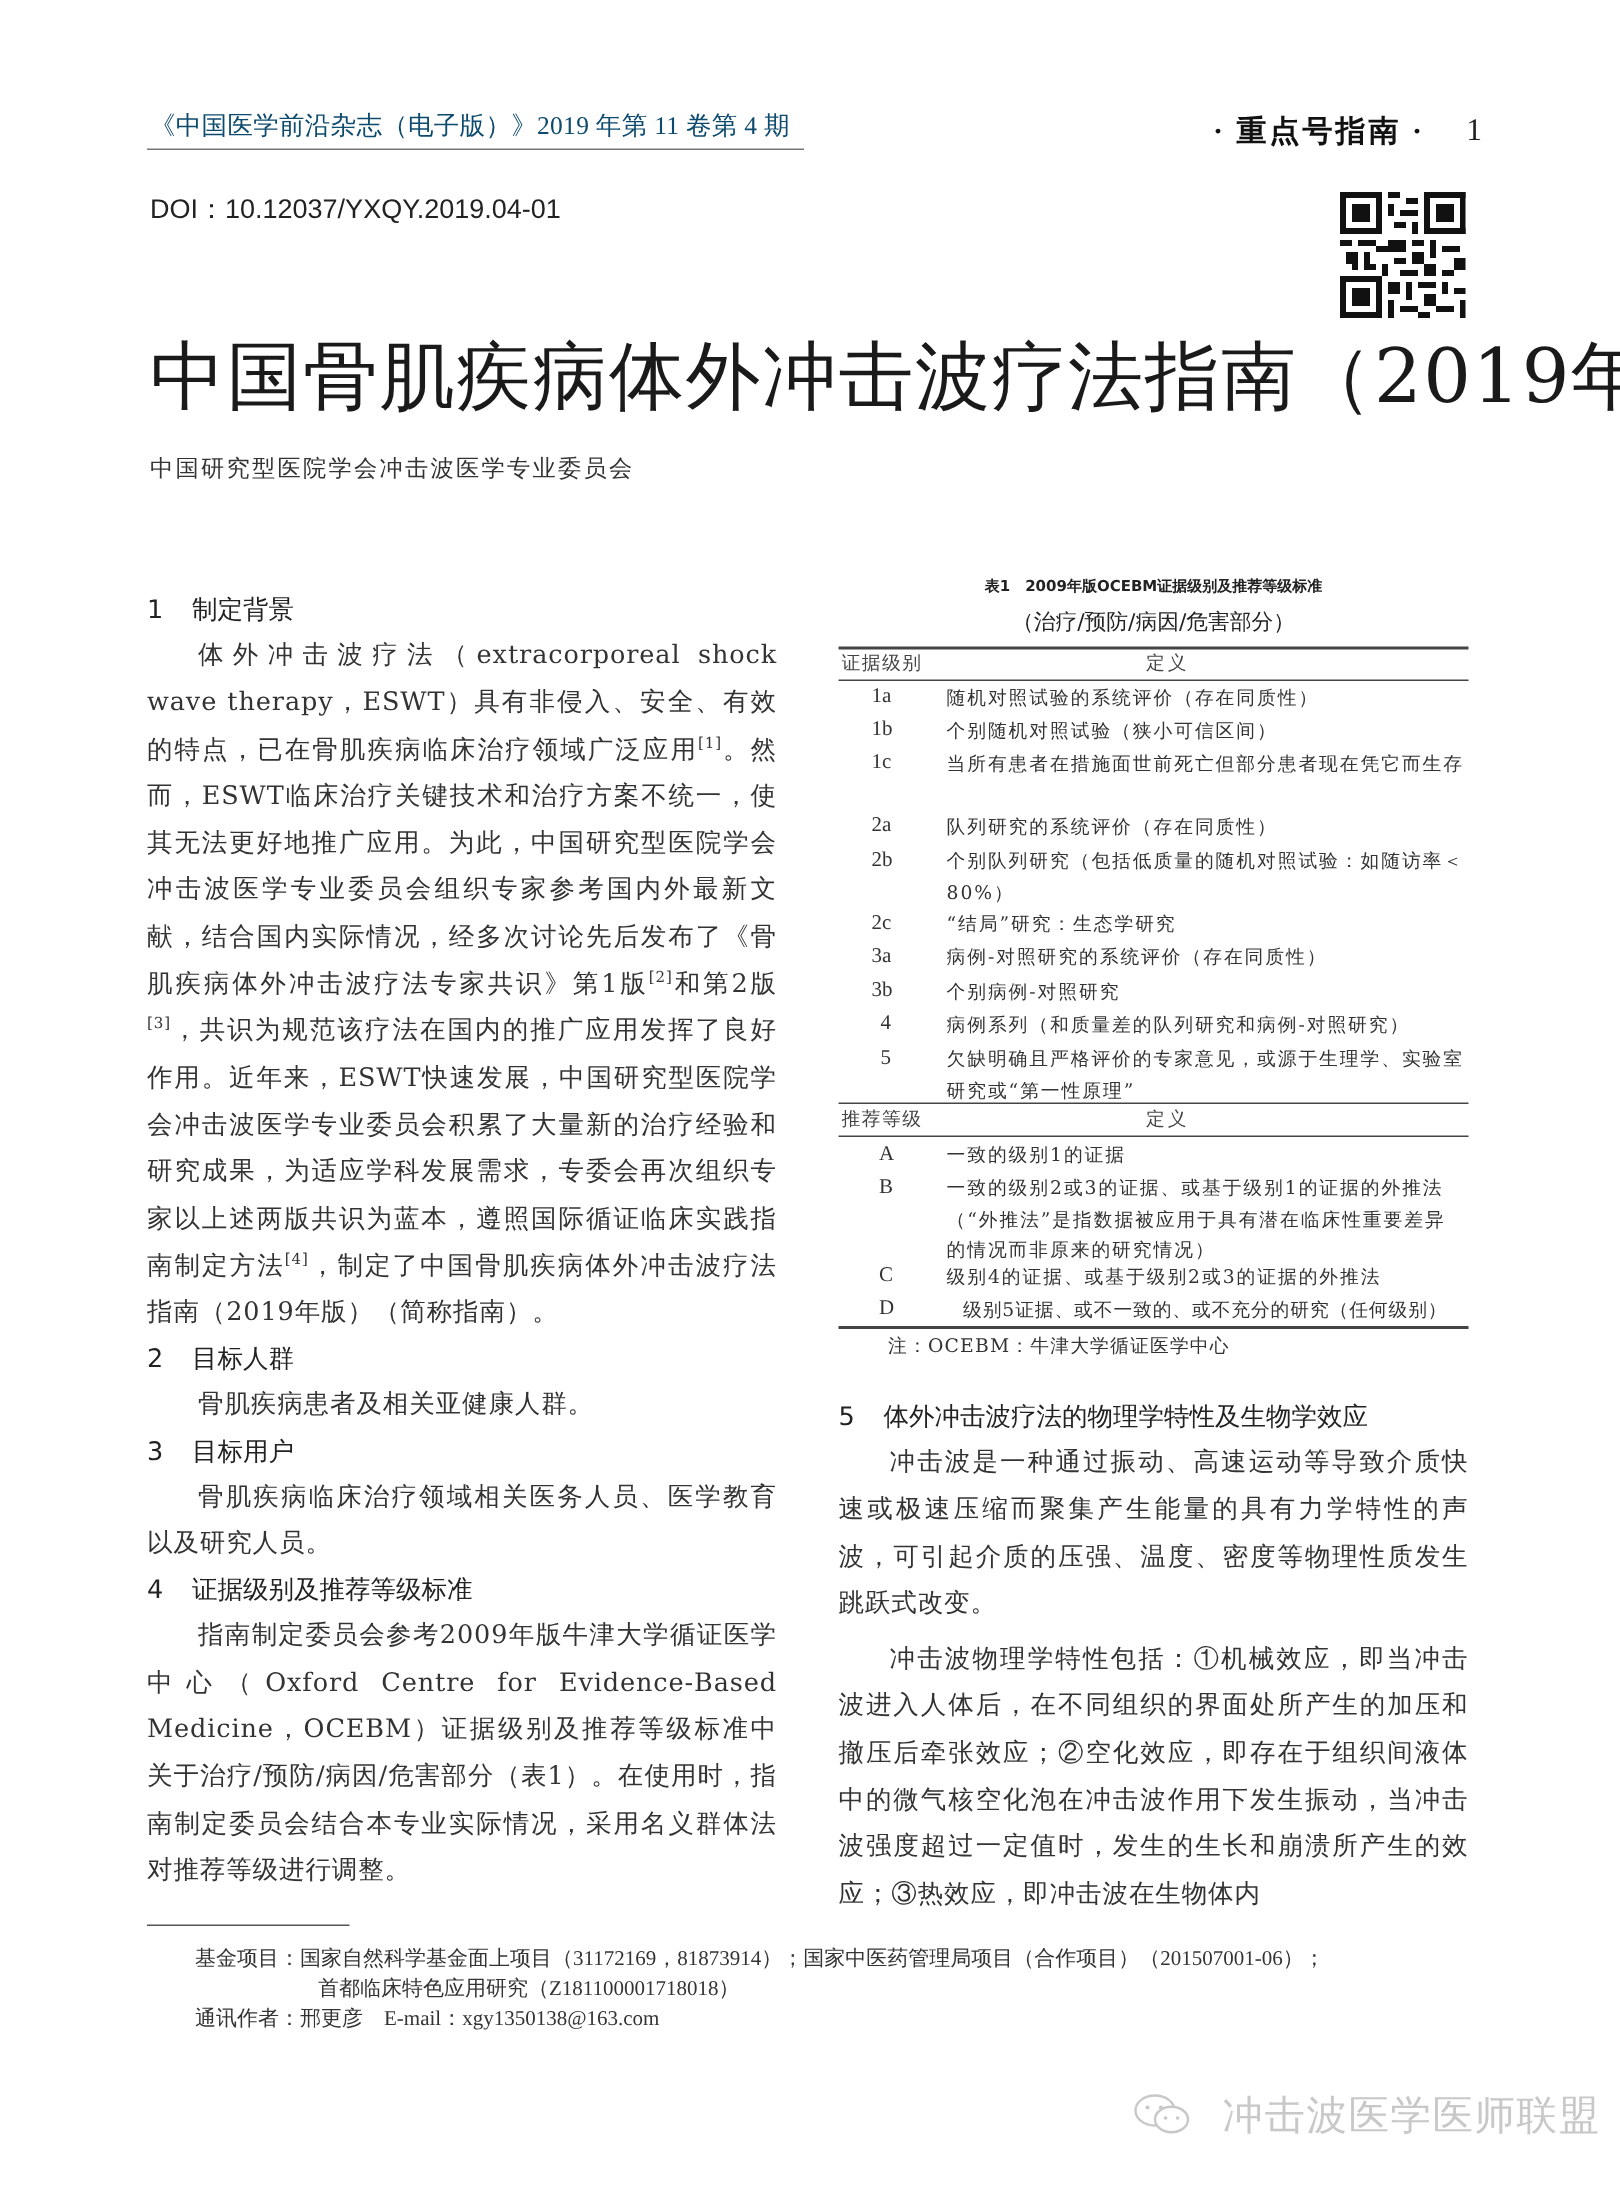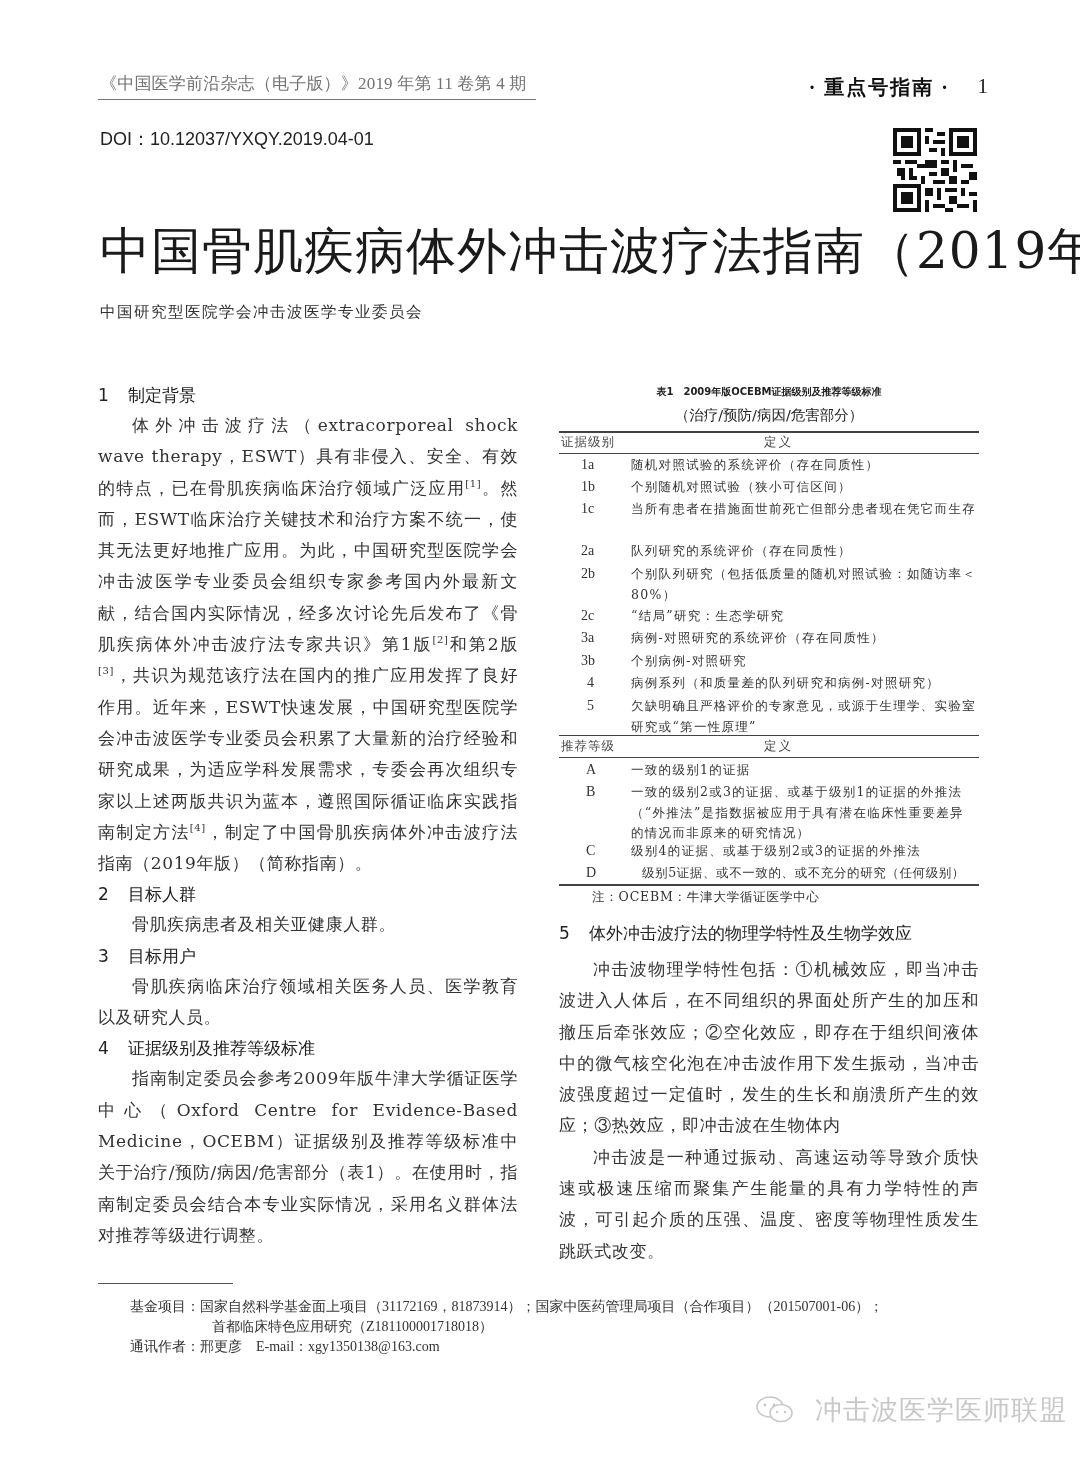--- a/index.html
+++ b/index.html
@@ -2,38 +2,38 @@
 <html><head>
   <meta charset="utf-8">
   <style>
     html, body { margin: 0; padding: 0; }
     body {
       width: 1080px; height: 1466px; background: #ffffff; position: relative; overflow: hidden;
       color: #2a2a2a; font-family: "DejaVu Serif", serif;
     }
     .abs { position: absolute; }
     .running-head {
-      left: 100px; top: 72px; font-size: 17px; color: #737373; font-family: "Liberation Serif", serif;
+      left: 100px; top: 72px; font-size: 17px; color: #0c4a6e; font-family: "Liberation Serif", serif;
       letter-spacing: 0.2px;
     }
     .head-rule { left: 98px; top: 99px; width: 438px; height: 1px; background: #777; }
     .section-tag {
       right: 110px; top: 74px; font-size: 20px; font-weight: bold; color: #111;
       font-family: Liberation Serif, serif; letter-spacing: 2px;
     }
     .page-num { right: 92px; top: 74px; font-size: 21px; color: #222; font-family: "Liberation Serif", serif; }
     .doi { left: 100px; top: 127px; font-size: 18px; color: #222; font-family: "Liberation Sans", sans-serif; }
     .qr { left: 893px; top: 128px; width: 84px; height: 84px; }
     .title {
       left: 100px; top: 218px; font-size: 50px; color: #1a1a1a; font-family: "DejaVu Serif", serif;
       letter-spacing: 1px; white-space: nowrap; font-weight: 300;
     }
     .org { left: 100px; top: 302px; font-size: 15.5px; color: #333; letter-spacing: 1.5px; font-family: "DejaVu Serif", serif; }
 
-    .col { width: 420px; font-size: 17px; line-height: 31.3px; color: #333; font-family: "DejaVu Serif", serif; }
+    .col { width: 420px; font-size: 17px; line-height: 31.3px; color: #333; font-family: "DejaVu Serif", serif; margin-top: 12px; }
     .col-left { left: 98px; top: 380px; }
     .col-right { left: 559px; }
     .h { font-family: "DejaVu Sans", sans-serif; font-size: 17px; color: #222; line-height: 30px; }
     .h .num { display: inline-block; width: 30px; }
     .p { text-indent: 34px; text-align: justify; letter-spacing: 0.6px; }
     sup { font-size: 10px; line-height: 0; }
 
     .tbl-caption { left: 559px; top: 381px; width: 420px; text-align: center; font-family: "DejaVu Sans", sans-serif; font-size: 10px; font-weight: bold; color: #222; line-height: 22px; }
     .tbl-subcaption { left: 559px; top: 403px; width: 420px; text-align: center; font-family: "DejaVu Sans", sans-serif; font-size: 14.5px; color: #222; line-height: 24px; }
     .rule { left: 559px; width: 420px; background: #444; }
@@ -213,22 +213,22 @@
     <span class="df" style="letter-spacing:0.6px;text-align:center;">级别5证据、或不一致的、或不充分的研究（任何级别）</span>
   </div>
 
 <div class="abs rule" style="top:884px;height:1.5px;"></div>
 <div class="abs note">注：OCEBM：牛津大学循证医学中心</div>
 
 <div class="abs col col-right" style="top:918px;">
   <div class="h">
     <span class="num">5</span><span>体外冲击波疗法的物理学特性及生物学效应</span>
   </div>
+  <div class="p">冲击波是一种通过振动、高速运动等导致介质快速或极速压缩而聚集产生能量的具有力学特性的声波，可引起介质的压强、温度、密度等物理性质发生跳跃式改变。</div>
   <div class="p" style="margin-top:6px;">冲击波物理学特性包括：①机械效应，即当冲击波进入人体后，在不同组织的界面处所产生的加压和撤压后牵张效应；②空化效应，即存在于组织间液体中的微气核空化泡在冲击波作用下发生振动，当冲击波强度超过一定值时，发生的生长和崩溃所产生的效应；③热效应，即冲击波在生物体内</div>
-  <div class="p">冲击波是一种通过振动、高速运动等导致介质快速或极速压缩而聚集产生能量的具有力学特性的声波，可引起介质的压强、温度、密度等物理性质发生跳跃式改变。</div>
 </div>
 
 <div class="abs foot-rule"></div>
 <div class="abs foot" style="top:1297px;">
   <span>基金项目：</span><span>国家自然科学基金面上项目（31172169，81873914）；国家中医药管理局项目（合作项目）（201507001-06）；</span>
 </div>
 <div class="abs foot" style="top:1317px; left:212px;">首都临床特色应用研究（Z181100001718018）</div>
 <div class="abs foot" style="top:1337px;">
   <span>通讯作者：</span><span>邢更彦　E-mail：xgy1350138@163.com</span>
 </div>

